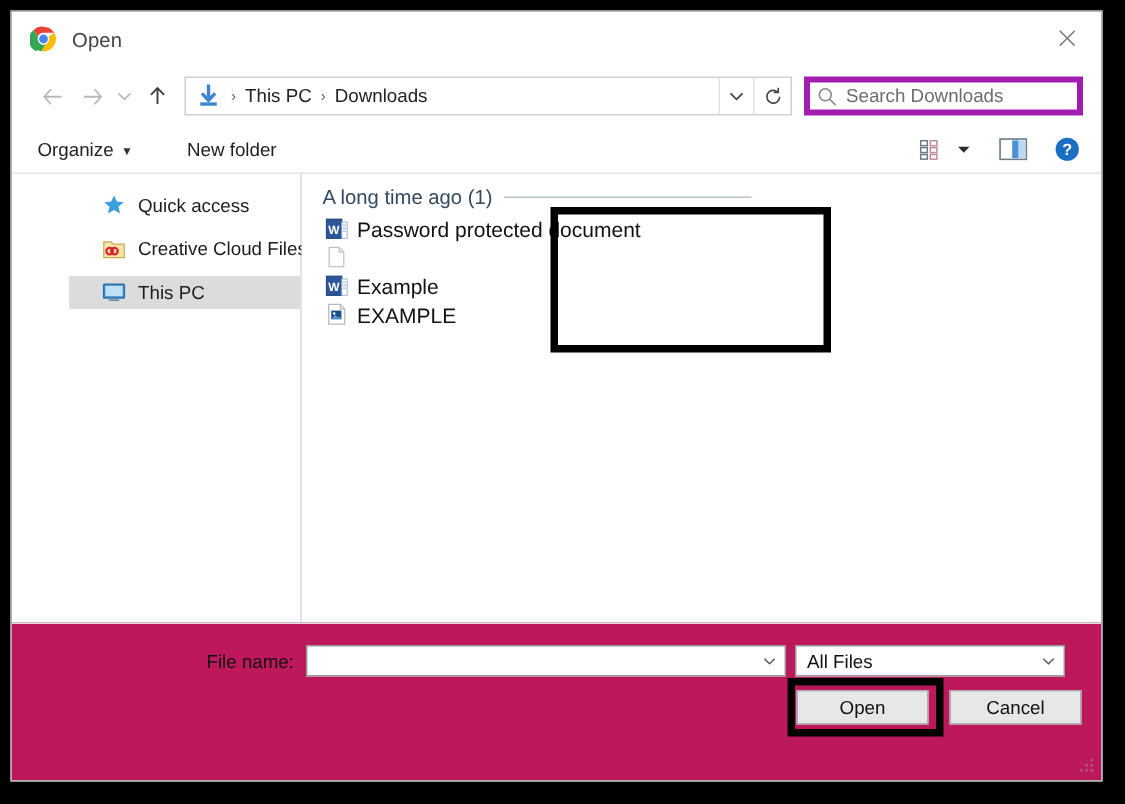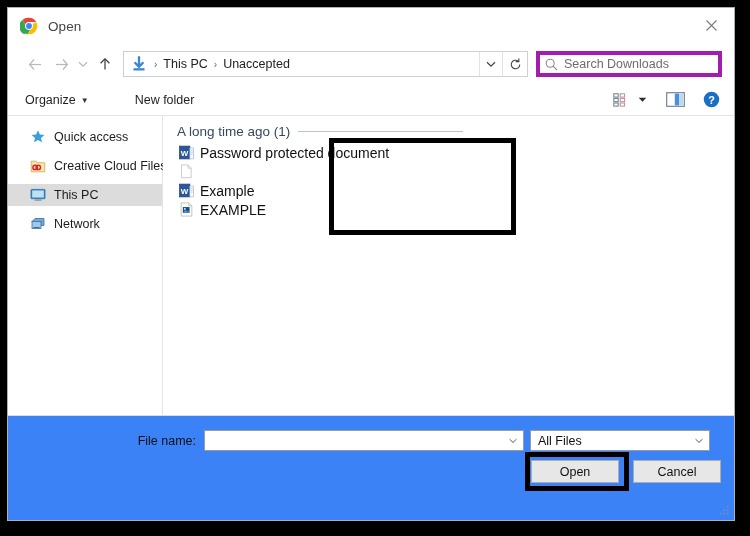--- a/index.html
+++ b/index.html
@@ -186,20 +186,21 @@
     display: flex; align-items: center; justify-content: center;
     flex: none;
   }
   .tb-icon-btn.narrow { width: 16px; }
 
   
   .content {
     display: flex;
     height: 320px;
     background: #b91c1c;
+    margin-left: 38px;
   }
   .sidebar {
     width: 155px;
     flex: none;
     border-right: 1px solid #e4e4e4;
     padding-top: 10px;
     box-sizing: border-box;
     background: #ffffff;
   }
   .side-item {
@@ -270,21 +271,21 @@
     top: 22px;
     width: 187px;
     height: 97px;
   }
 
   
   .footer {
     position: absolute;
     left: 0; right: 0; bottom: 0;
     height: 104px;
-    background: #3b82f6;
+    background: #be185d;
     border-top: 1px solid #dcdcdc;
   }
   .fn-row {
     position: absolute;
     left: 0; right: 0;
     top: 14px;
     display: flex;
     align-items: center;
   }
   .fn-label {
@@ -407,21 +408,21 @@
 
       <div class="addressbar">
         <svg class="addr-icon" viewBox="0 0 16 16">
           <path d="M8 1.4v7.4M4.4 7.1L8 10.9l3.6-3.8" fill="none" stroke="#3b86d6" stroke-width="2.3" stroke-linecap="square"></path>
           <rect x="2.5" y="12.2" width="11" height="2.3" fill="#3b86d6"></rect>
         </svg>
         <div class="crumbs">
           <span class="crumb-sep">›</span>
           <span class="crumb">This PC</span>
           <span class="crumb-sep">›</span>
-          <span class="crumb">Unaccepted</span>
+          <span class="crumb">Downloads</span>
         </div>
         <div class="addr-drop">
           <svg width="10" height="7" viewBox="0 0 10 7">
             <path d="M1 1.3L5 5.2 9 1.3" fill="none" stroke="currentColor" stroke-width="1.2"></path>
           </svg>
         </div>
         <div class="addr-refresh">
           <svg width="13" height="13" viewBox="0 0 14 14">
             <path d="M11.6 7a4.6 4.6 0 1 1-1.5-3.4" fill="none" stroke="currentColor" stroke-width="1.2"></path>
             <path d="M10.6 0.6v3.3H7.3" fill="none" stroke="currentColor" stroke-width="1.2"></path>
@@ -438,21 +439,21 @@
         </span>
         <span class="search-ph">Search Downloads</span>
       </div>
     </div>
 
     <div class="toolbar">
       <div class="tb-item">
         <span>Organize</span>
         <span class="caret">▼</span>
       </div>
-      <div class="tb-item" style="margin-left:32px">
+      <div class="tb-item" style="margin-left:22px">
         <span>New folder</span>
       </div>
       <div class="tb-spacer"></div>
 
       <div class="tb-icon-btn">
         <svg width="17" height="14" viewBox="0 0 17 14">
           <rect x="0.8" y="0.8" width="4.4" height="3.3" fill="none" stroke="#6b7b8c" stroke-width="1"></rect>
           <rect x="0.8" y="5.4" width="4.4" height="3.3" fill="none" stroke="#6b7b8c" stroke-width="1"></rect>
           <rect x="0.8" y="10" width="4.4" height="3.1" fill="none" stroke="#6b7b8c" stroke-width="1"></rect>
           <rect x="7.2" y="0.8" width="4.4" height="3.3" fill="none" stroke="#c08a9a" stroke-width="1"></rect>
@@ -502,28 +503,20 @@
 
         <div class="side-item selected">
           <svg class="side-icon" viewBox="0 0 16 16">
             <rect x="1" y="2.4" width="14" height="9.3" rx="0.6" fill="#3b87c9" stroke="#2a6fa8" stroke-width=".8"></rect>
             <rect x="2.2" y="3.5" width="11.6" height="7" fill="#bfe0f5"></rect>
             <rect x="4.6" y="12.5" width="6.8" height="1.2" fill="#7a8a99"></rect>
           </svg>
           <span class="side-label">This PC</span>
         </div>
 
-        <div class="side-item">
-          <svg class="side-icon" viewBox="0 0 16 16">
-            <path d="M2 5.5l3-3h9v7H5z" fill="#6fa8d8" stroke="#3d6f9e" stroke-width=".8"></path>
-            <rect x="2" y="5.5" width="9" height="7" fill="#9fc9e8" stroke="#3d6f9e" stroke-width=".8"></rect>
-            <rect x="3.4" y="11" width="6.2" height="1" fill="#3d6f9e"></rect>
-          </svg>
-          <span class="side-label">Network</span>
-        </div>
       </div>
 
       <div class="filepane">
 
         <div class="group-head">
           <span class="group-title">A long time ago (1)</span>
           <span class="group-rule"></span>
         </div>
 
         <div class="file-row">

